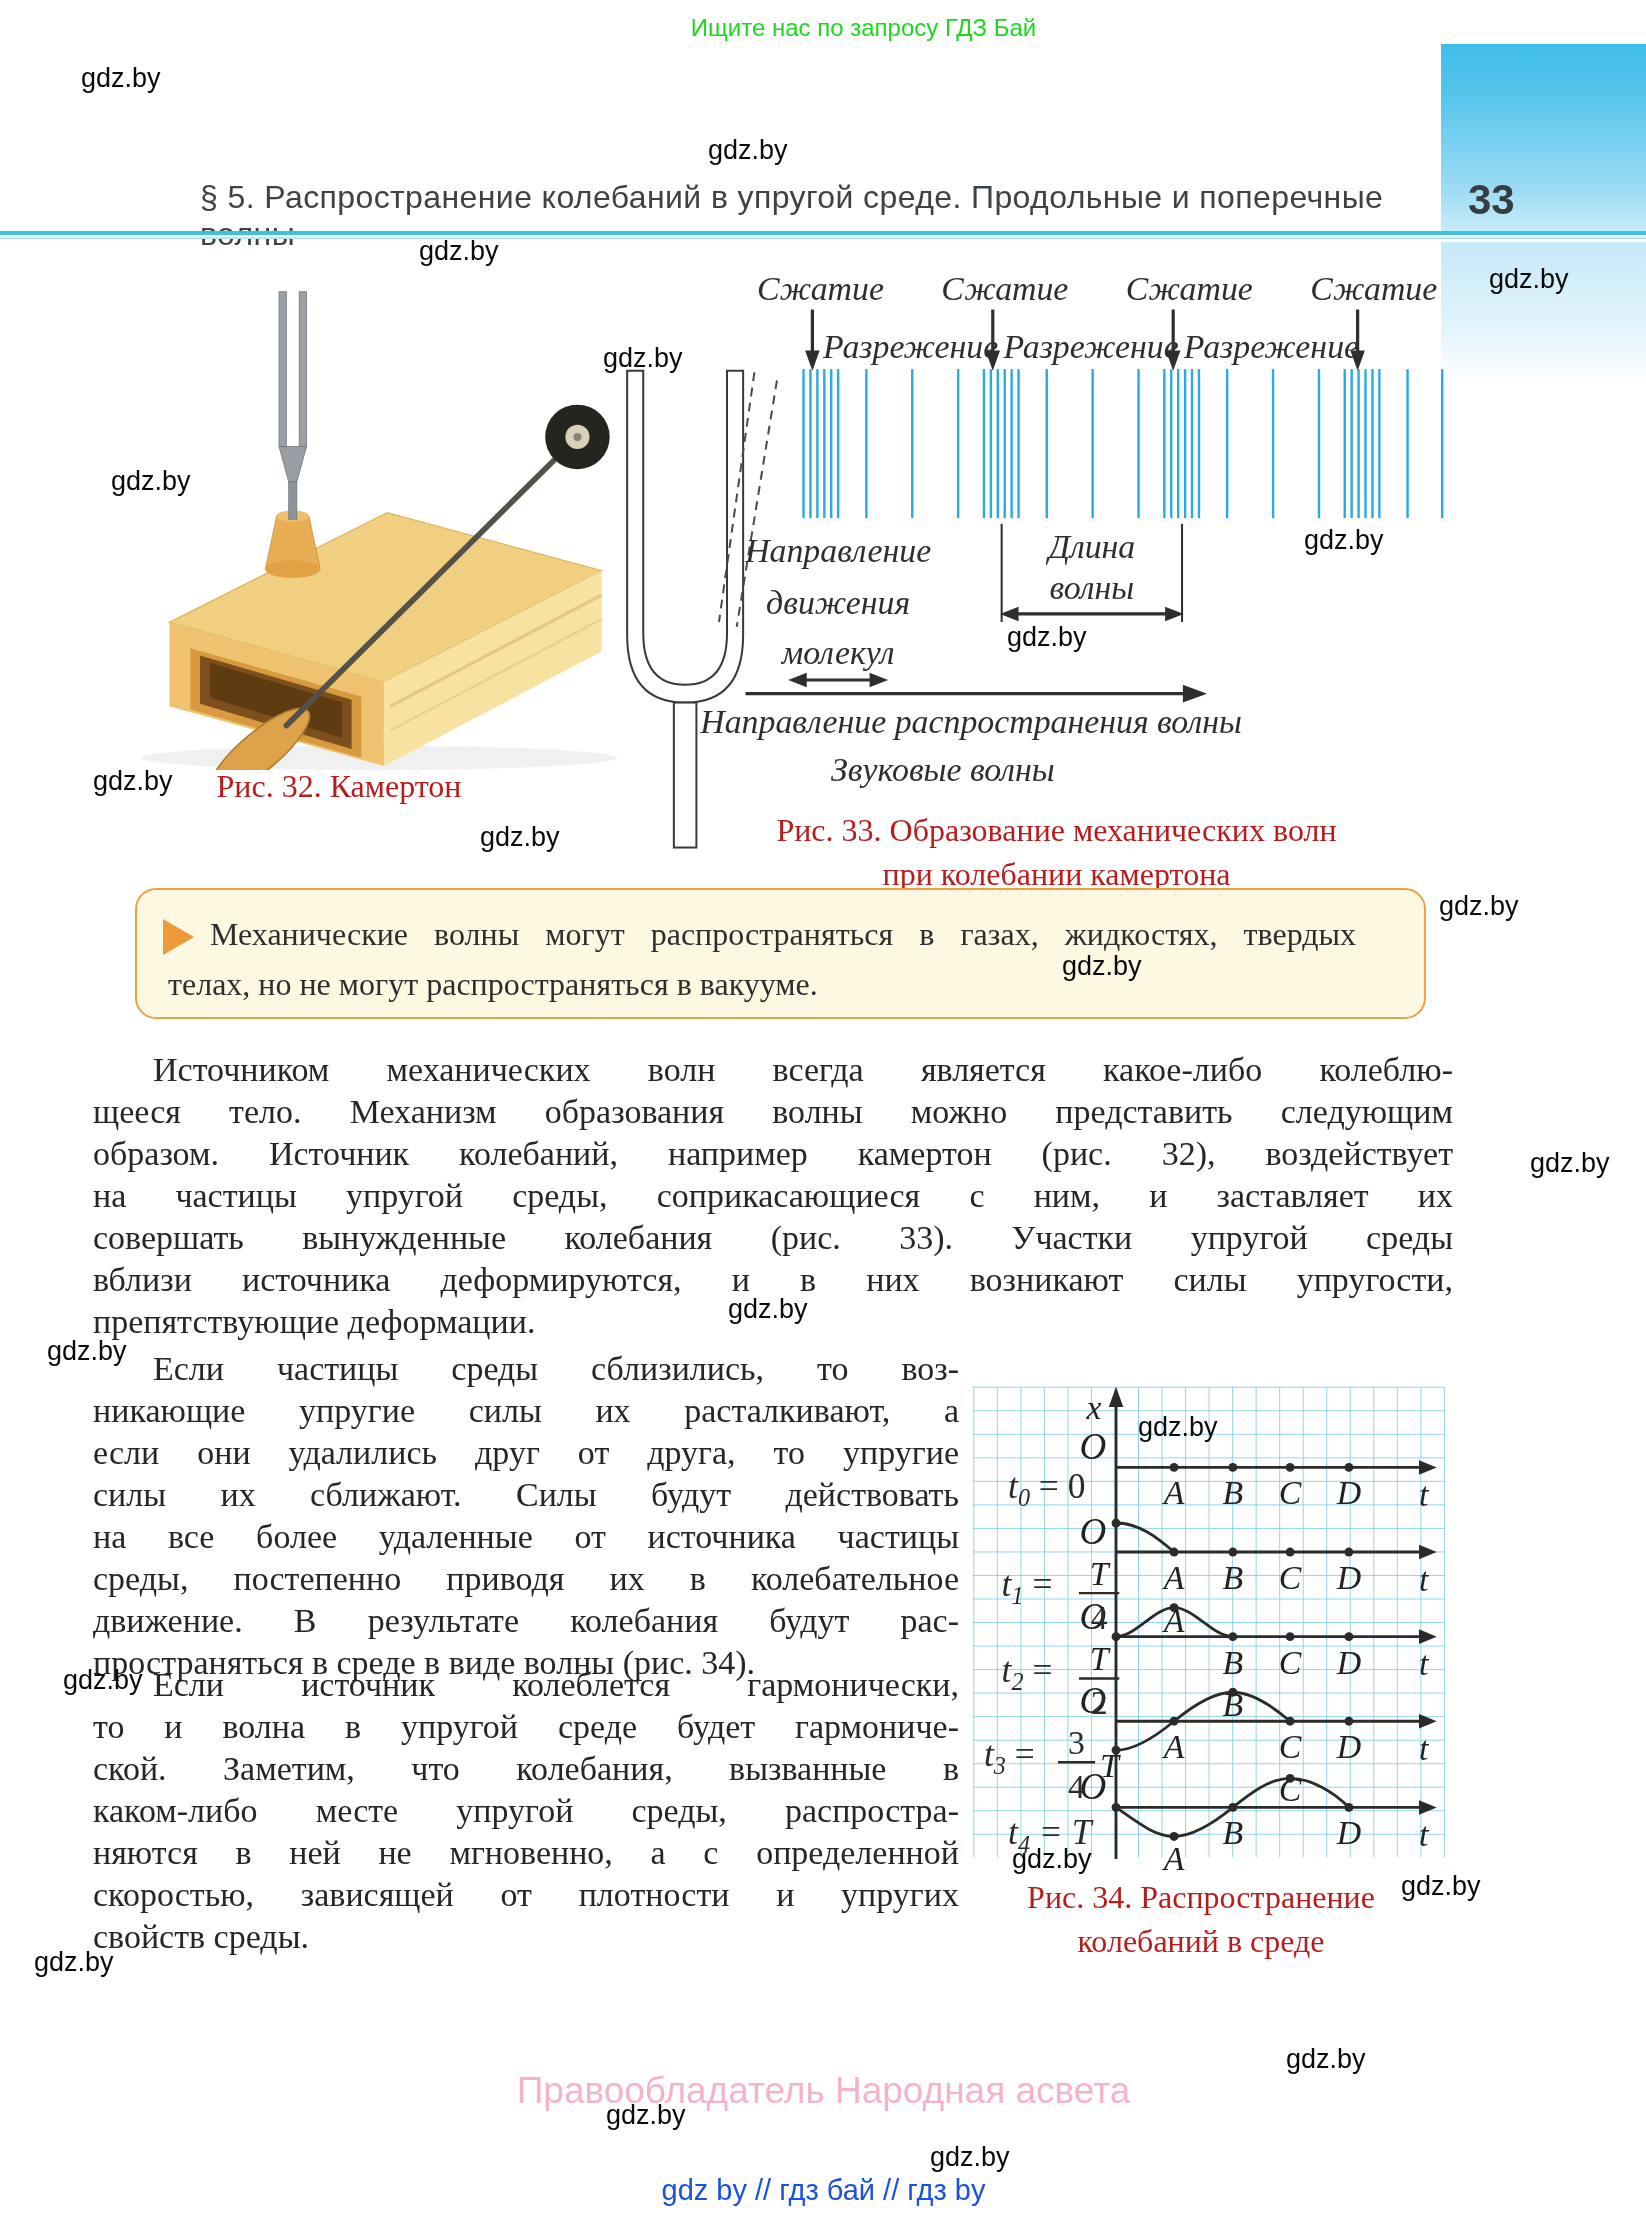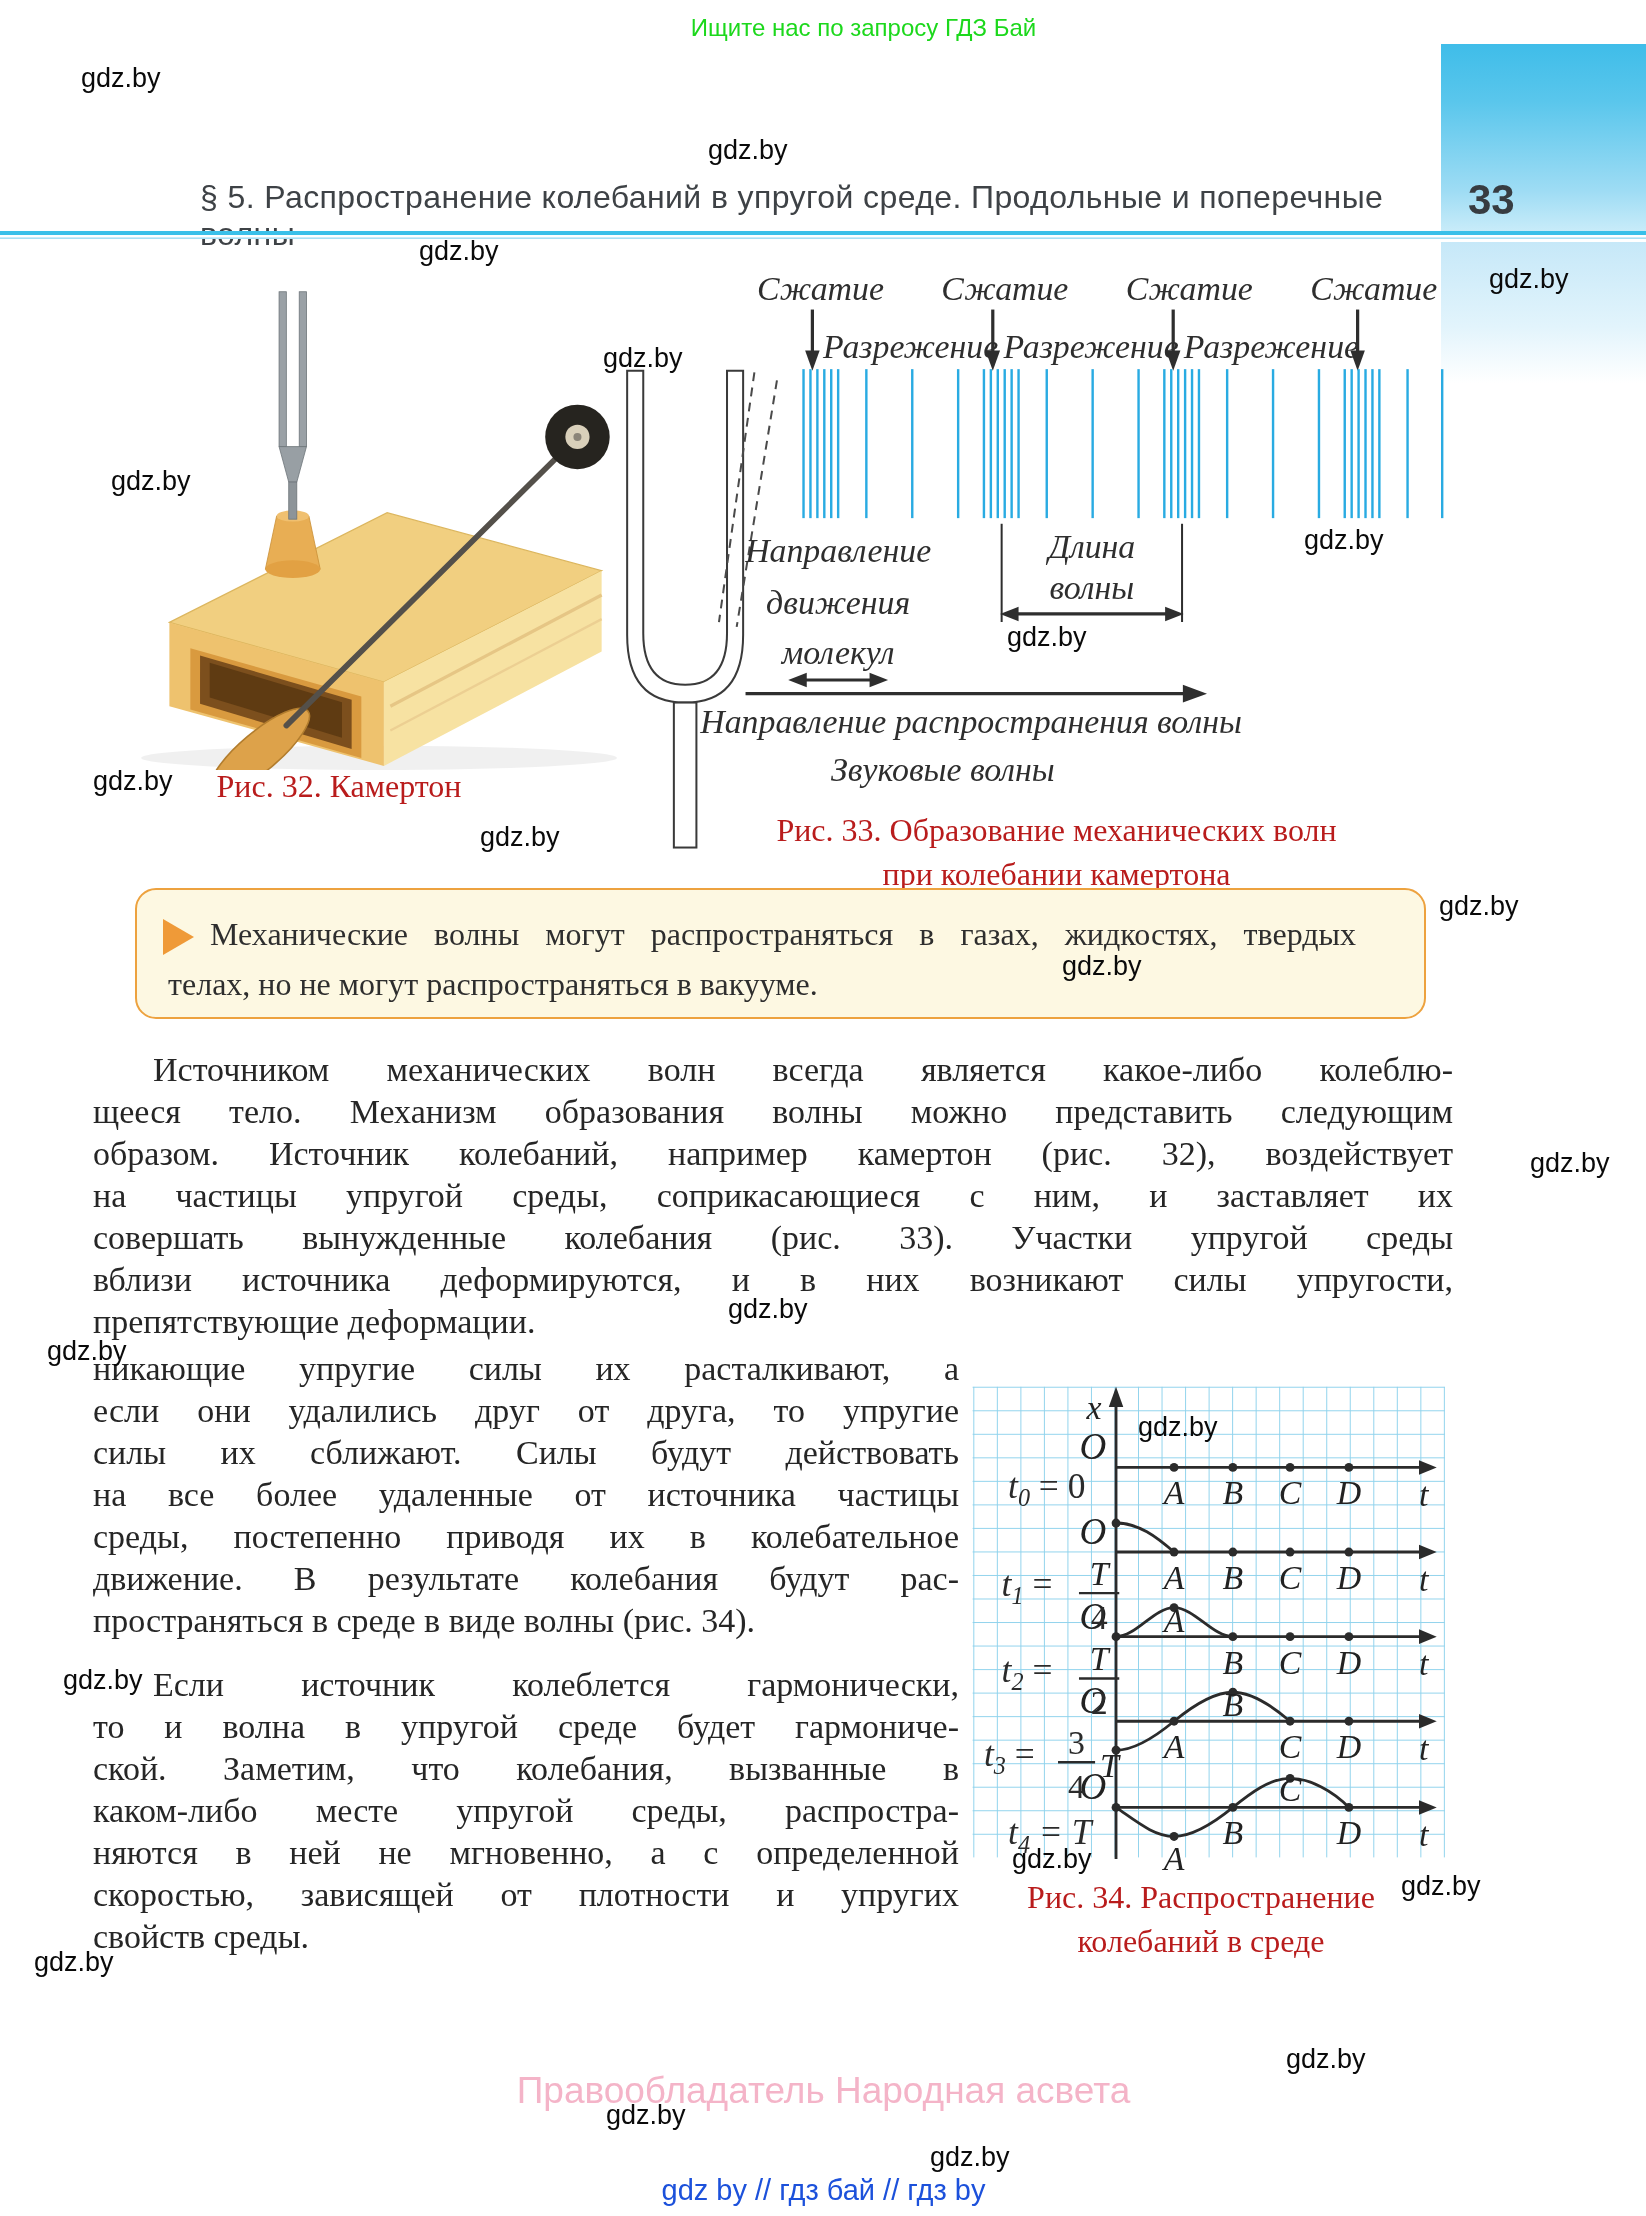--- a/index.html
+++ b/index.html
@@ -200,20 +200,21 @@
   <div id="p1" class="para">
       <div class="ln first">Источником механических волн всегда является какое-либо колеблю-</div>
       <div class="ln">щееся тело. Механизм образования волны можно представить следующим</div>
       <div class="ln">образом. Источник колебаний, например камертон (рис. 32), воздействует</div>
       <div class="ln">на частицы упругой среды, соприкасающиеся с ним, и заставляет их</div>
       <div class="ln">совершать вынужденные колебания (рис. 33). Участки упругой среды</div>
       <div class="ln">вблизи источника деформируются, и в них возникают силы упругости,</div>
       <div class="ln last">препятствующие деформации.</div>
     </div>
   <div id="p2" class="para">
+      <div class="ln first">Если частицы среды сблизились, то воз-</div>
       <div class="ln">никающие упругие силы их расталкивают, а</div>
       <div class="ln">если они удалились друг от друга, то упругие</div>
       <div class="ln">силы их сближают. Силы будут действовать</div>
       <div class="ln">на все более удаленные от источника частицы</div>
       <div class="ln">среды, постепенно приводя их в колебательное</div>
       <div class="ln">движение. В результате колебания будут рас-</div>
       <div class="ln last">пространяться в среде в виде волны (рис. 34).</div>
     </div>
   <div id="p3" class="para">
       <div class="ln first">Если источник колеблется гармонически,</div>

